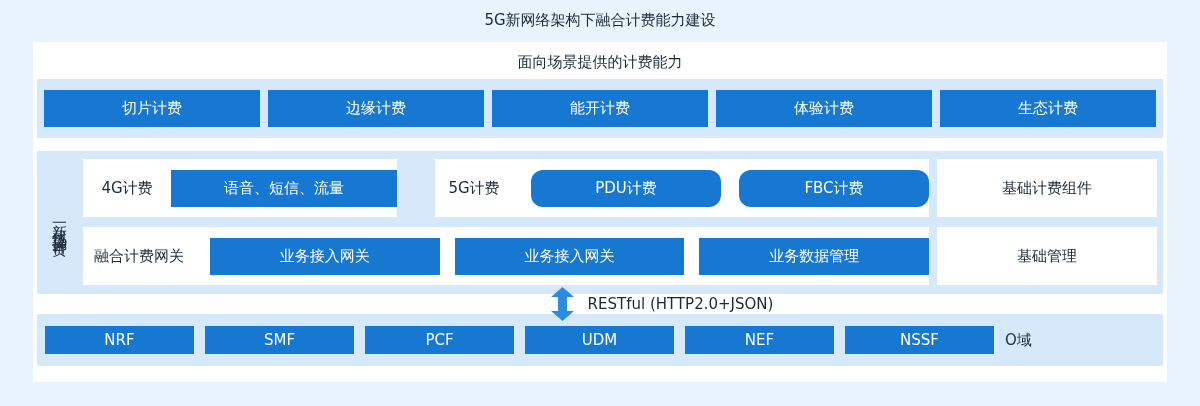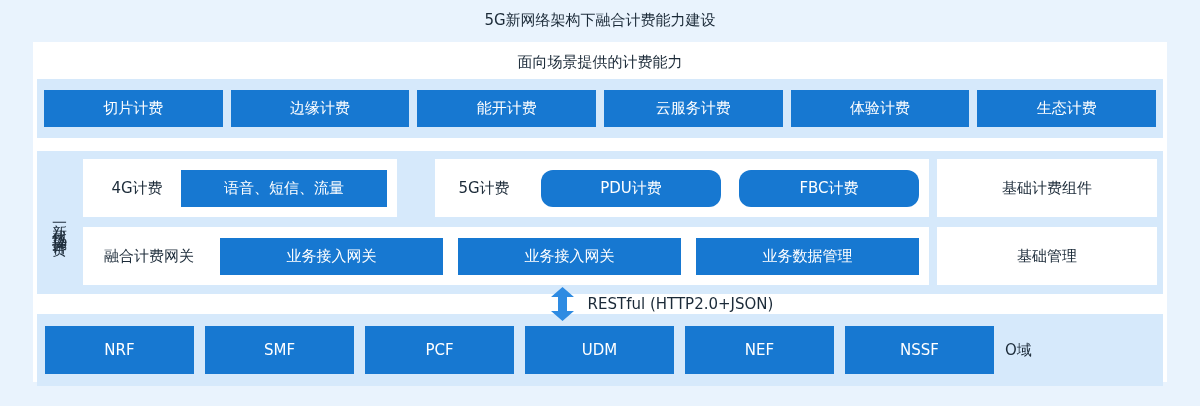--- a/index.html
+++ b/index.html
@@ -69,21 +69,21 @@
     padding: 8px 6px 9px 2px;
     display: flex;
     flex-direction: column;
     gap: 10px;
   }
   .mid-row { flex: 1; display: flex; gap: 8px; }
   .white-box {
     background: #FFFFFF;
     display: flex;
     align-items: center;
-    padding: 0 10px;
+    padding: 0 0;
   }
   .box-label {
     text-align: center;
     font-size: 15px;
     color: #1B2A38;
     white-space: nowrap;
   }
   .box-4g { width: 314px; }
   .box-4g .box-label { width: 88px; }
   .box-4g .blue-btn { flex: 1; }
@@ -126,42 +126,41 @@
     color: #1B2A38;
     white-space: nowrap;
   }
   .strip-nf {
     background: #D6E9FB;
     padding: 12px 8px;
     display: flex;
     gap: 11px;
     align-items: center;
   }
-  .strip-nf .blue-btn { flex: 1; height: 48px; }
+  .strip-nf .blue-btn { flex: 1; height: 28px; }
   .o-domain {
     width: 150px;
     text-align: left;
     font-size: 15px;
     color: #1B2A38;
   }
 </style>
 </head>
 <body>
 
 <div class="page-title">5G新网络架构下融合计费能力建设</div>
 
 <div class="panel">
 
   <div class="panel-subtitle">面向场景提供的计费能力</div>
 
   <div class="strip-cap">
     <div class="blue-btn">切片计费</div>
     <div class="blue-btn">边缘计费</div>
     <div class="blue-btn">能开计费</div>
-    <div class="blue-btn">云服务计费</div>
     <div class="blue-btn">体验计费</div>
     <div class="blue-btn">生态计费</div>
   </div>
 
   <div class="gap-white"></div>
 
   <div class="section-mid">
     <div class="side-label">新一代场景计费</div>
     <div class="mid-content">
       <div class="mid-row">

